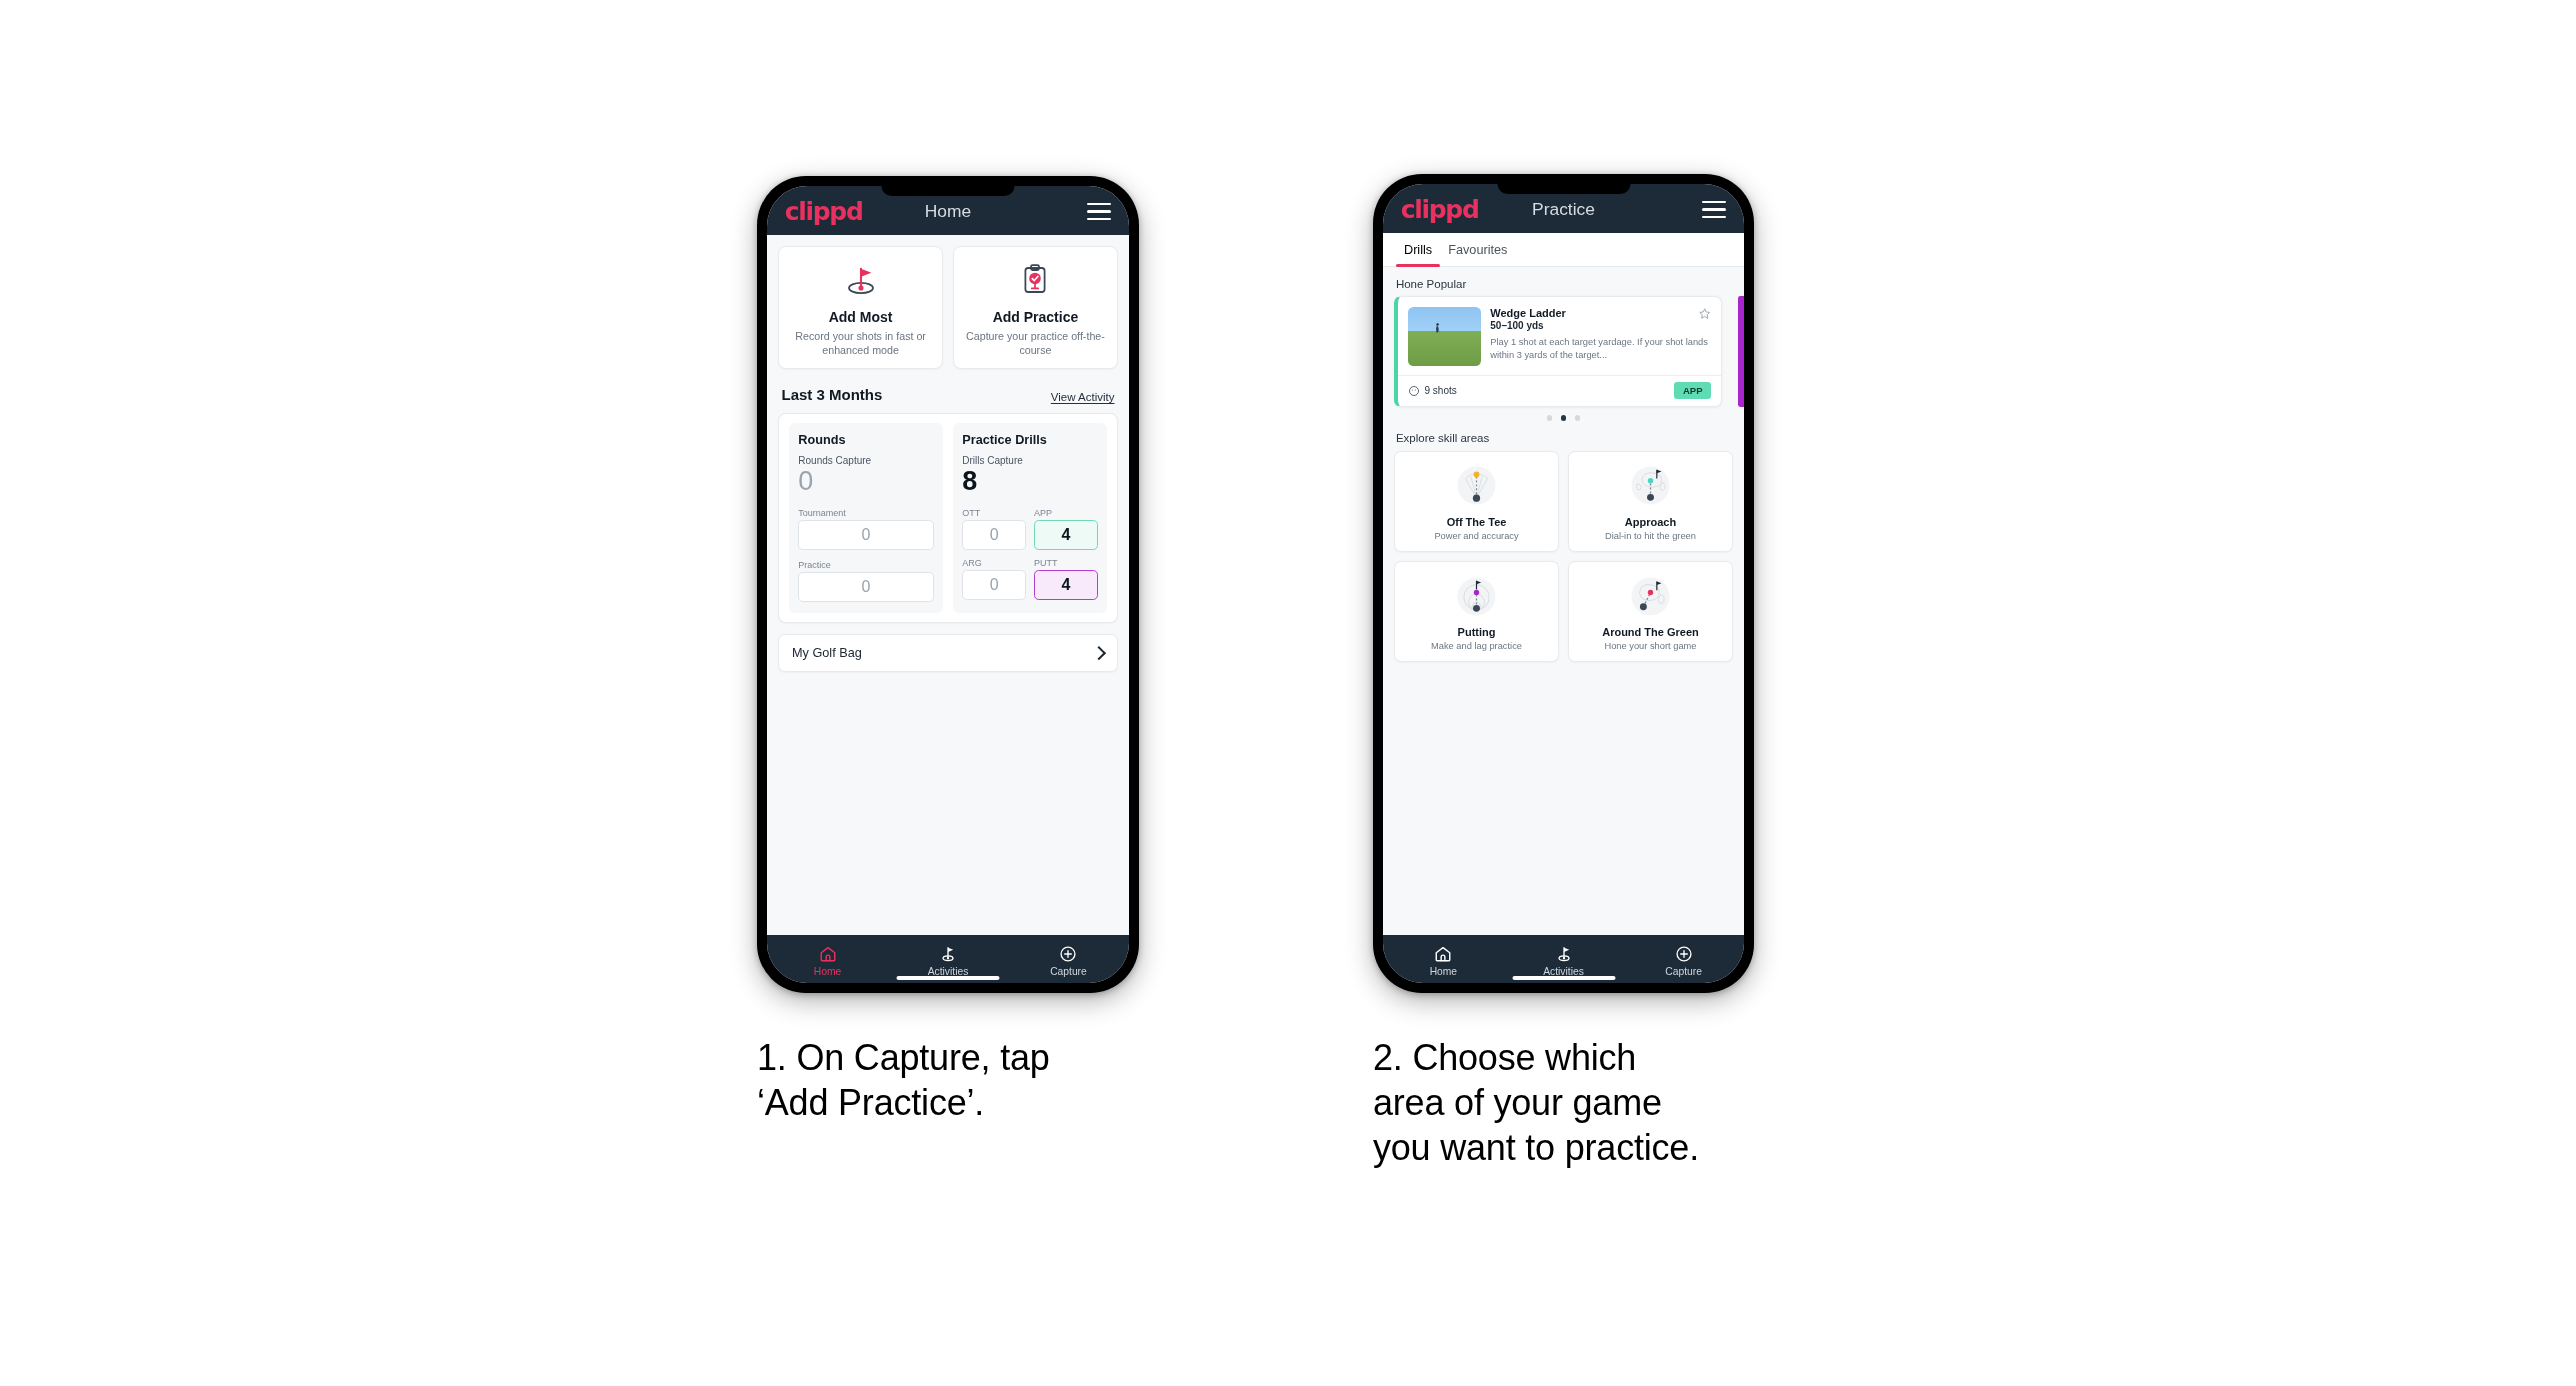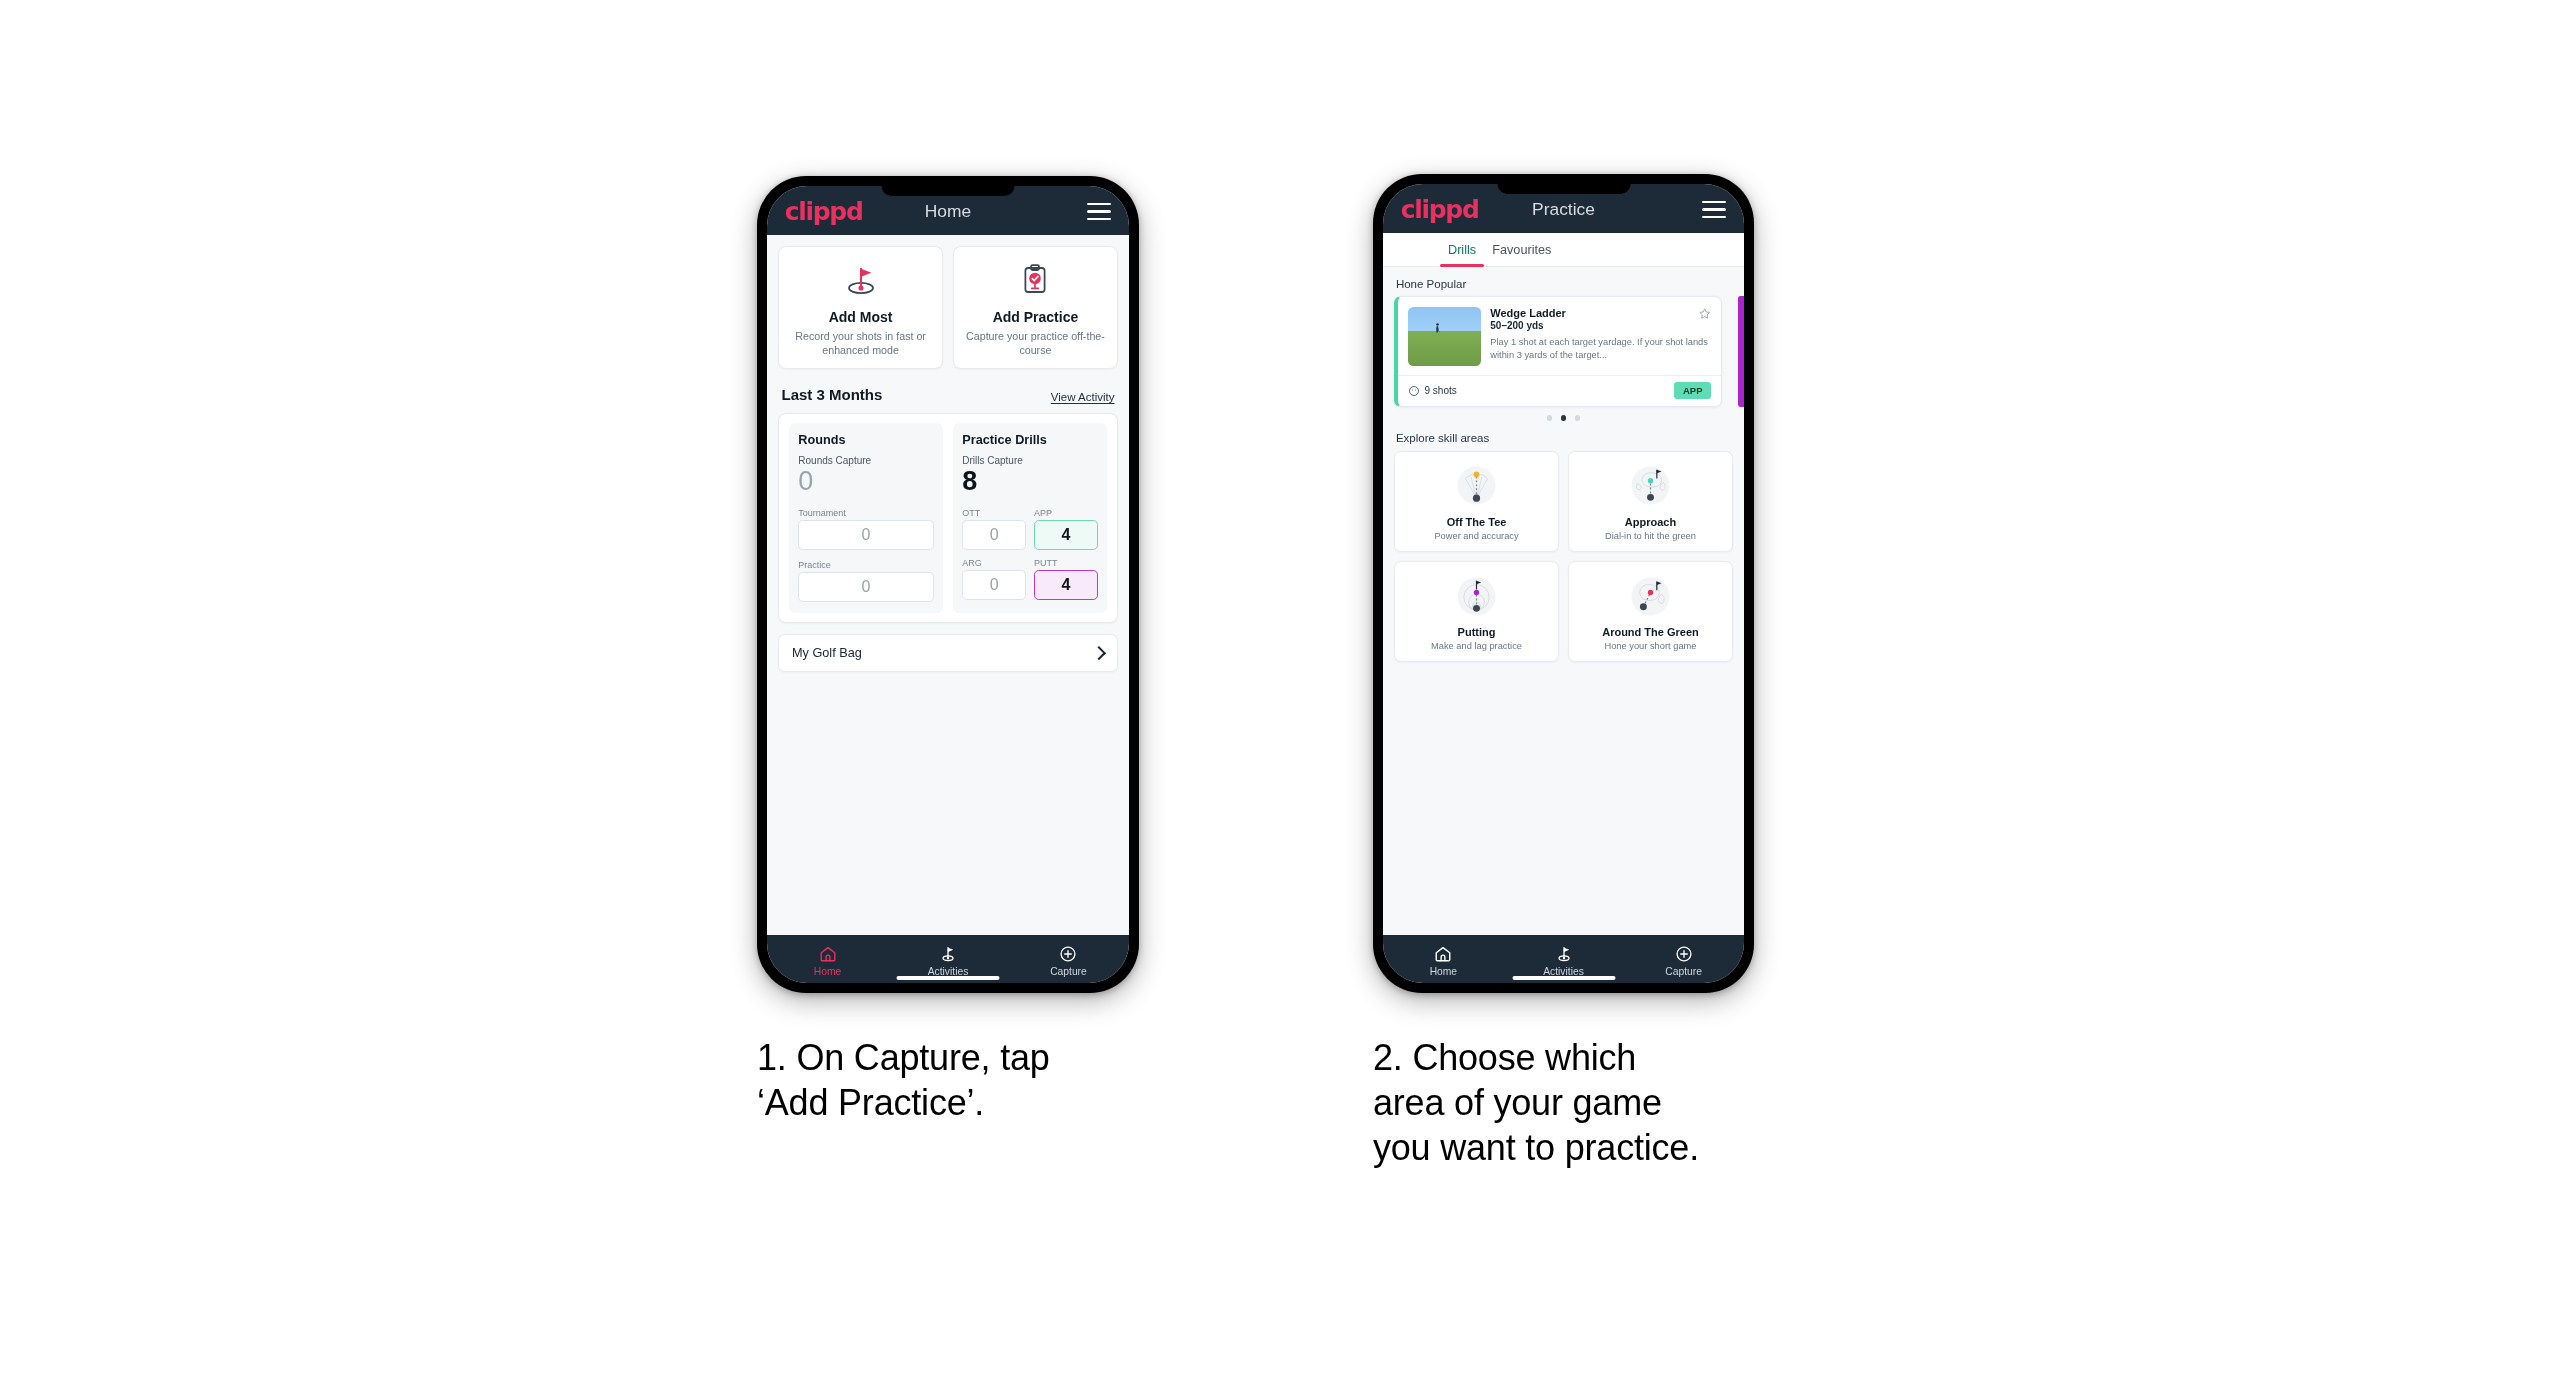--- a/index.html
+++ b/index.html
@@ -174,21 +174,21 @@
 
   
   .tabs {
     background:#ffffff;
     display:flex; gap: 0;
     padding: 0 12.7px;
     border-bottom: 0.8px solid #e6e9ed;
     flex: 0 0 auto;
   }
   .tab { padding: 10.3px 8px 8.7px 8px; font-size: 12.7px; color:#49535f; position:relative; }
-  .tab.active { color:#0f766e;margin-left:44px; }
+  .tab.active { color:#000000; }
   .tab.active::after {
     content:''; position:absolute; left:0; right:0; bottom:-0.8px; height:2.8px;
     background:#e8315f; border-radius:1.6px;
   }
   .p2-body { flex:1 1 auto; background:#f7f8fa; padding: 8px 0 0 0; overflow:hidden; }
   .p2-pad { padding: 0 11px; }
   .sub-head { font-size: 11.5px; color:#2a3642; margin: 3.2px 0 6.3px 1.6px; }
 
   .carousel { position:relative; display:flex; gap: 8px; padding-left: 11px; }
   .drill-card {
@@ -432,21 +432,21 @@
                 <svg class="thumb-golfer" viewBox="0 0 20 50">
                   <circle cx="10" cy="5" r="3.4" fill="#1f2a36"></circle>
                   <path d="M8 8 q5 2 5 10 l-2 10 h-4 l-1 -11 z" fill="#1f3a5c"></path>
                   <path d="M10 18 l6 9" stroke="#2a3642" stroke-width="1.2" fill="none"></path>
                 </svg>
               </div>
               <div class="drill-meta">
                 <div class="drill-title-row">
                   <div>
                     <div class="drill-title">Wedge Ladder</div>
-                    <div class="drill-yds">50–200 yds</div>
+                    <div class="drill-yds">50–100 yds</div>
                   </div>
                   <svg class="star" viewBox="0 0 24 24" fill="none" stroke="#9aa4af" stroke-width="1.7" stroke-linejoin="round">
                     <path d="M12 3.2 l2.7 5.7 6.1 0.8 -4.5 4.3 1.2 6.2 -5.5 -3.1 -5.5 3.1 1.2 -6.2 -4.5 -4.3 6.1 -0.8 Z"></path>
                   </svg>
                 </div>
                 <div class="drill-desc">Play 1 shot at each target yardage. If your shot lands within 3 yards of the target...</div>
               </div>
             </div>
             <div class="drill-foot">
               <div class="shots">

